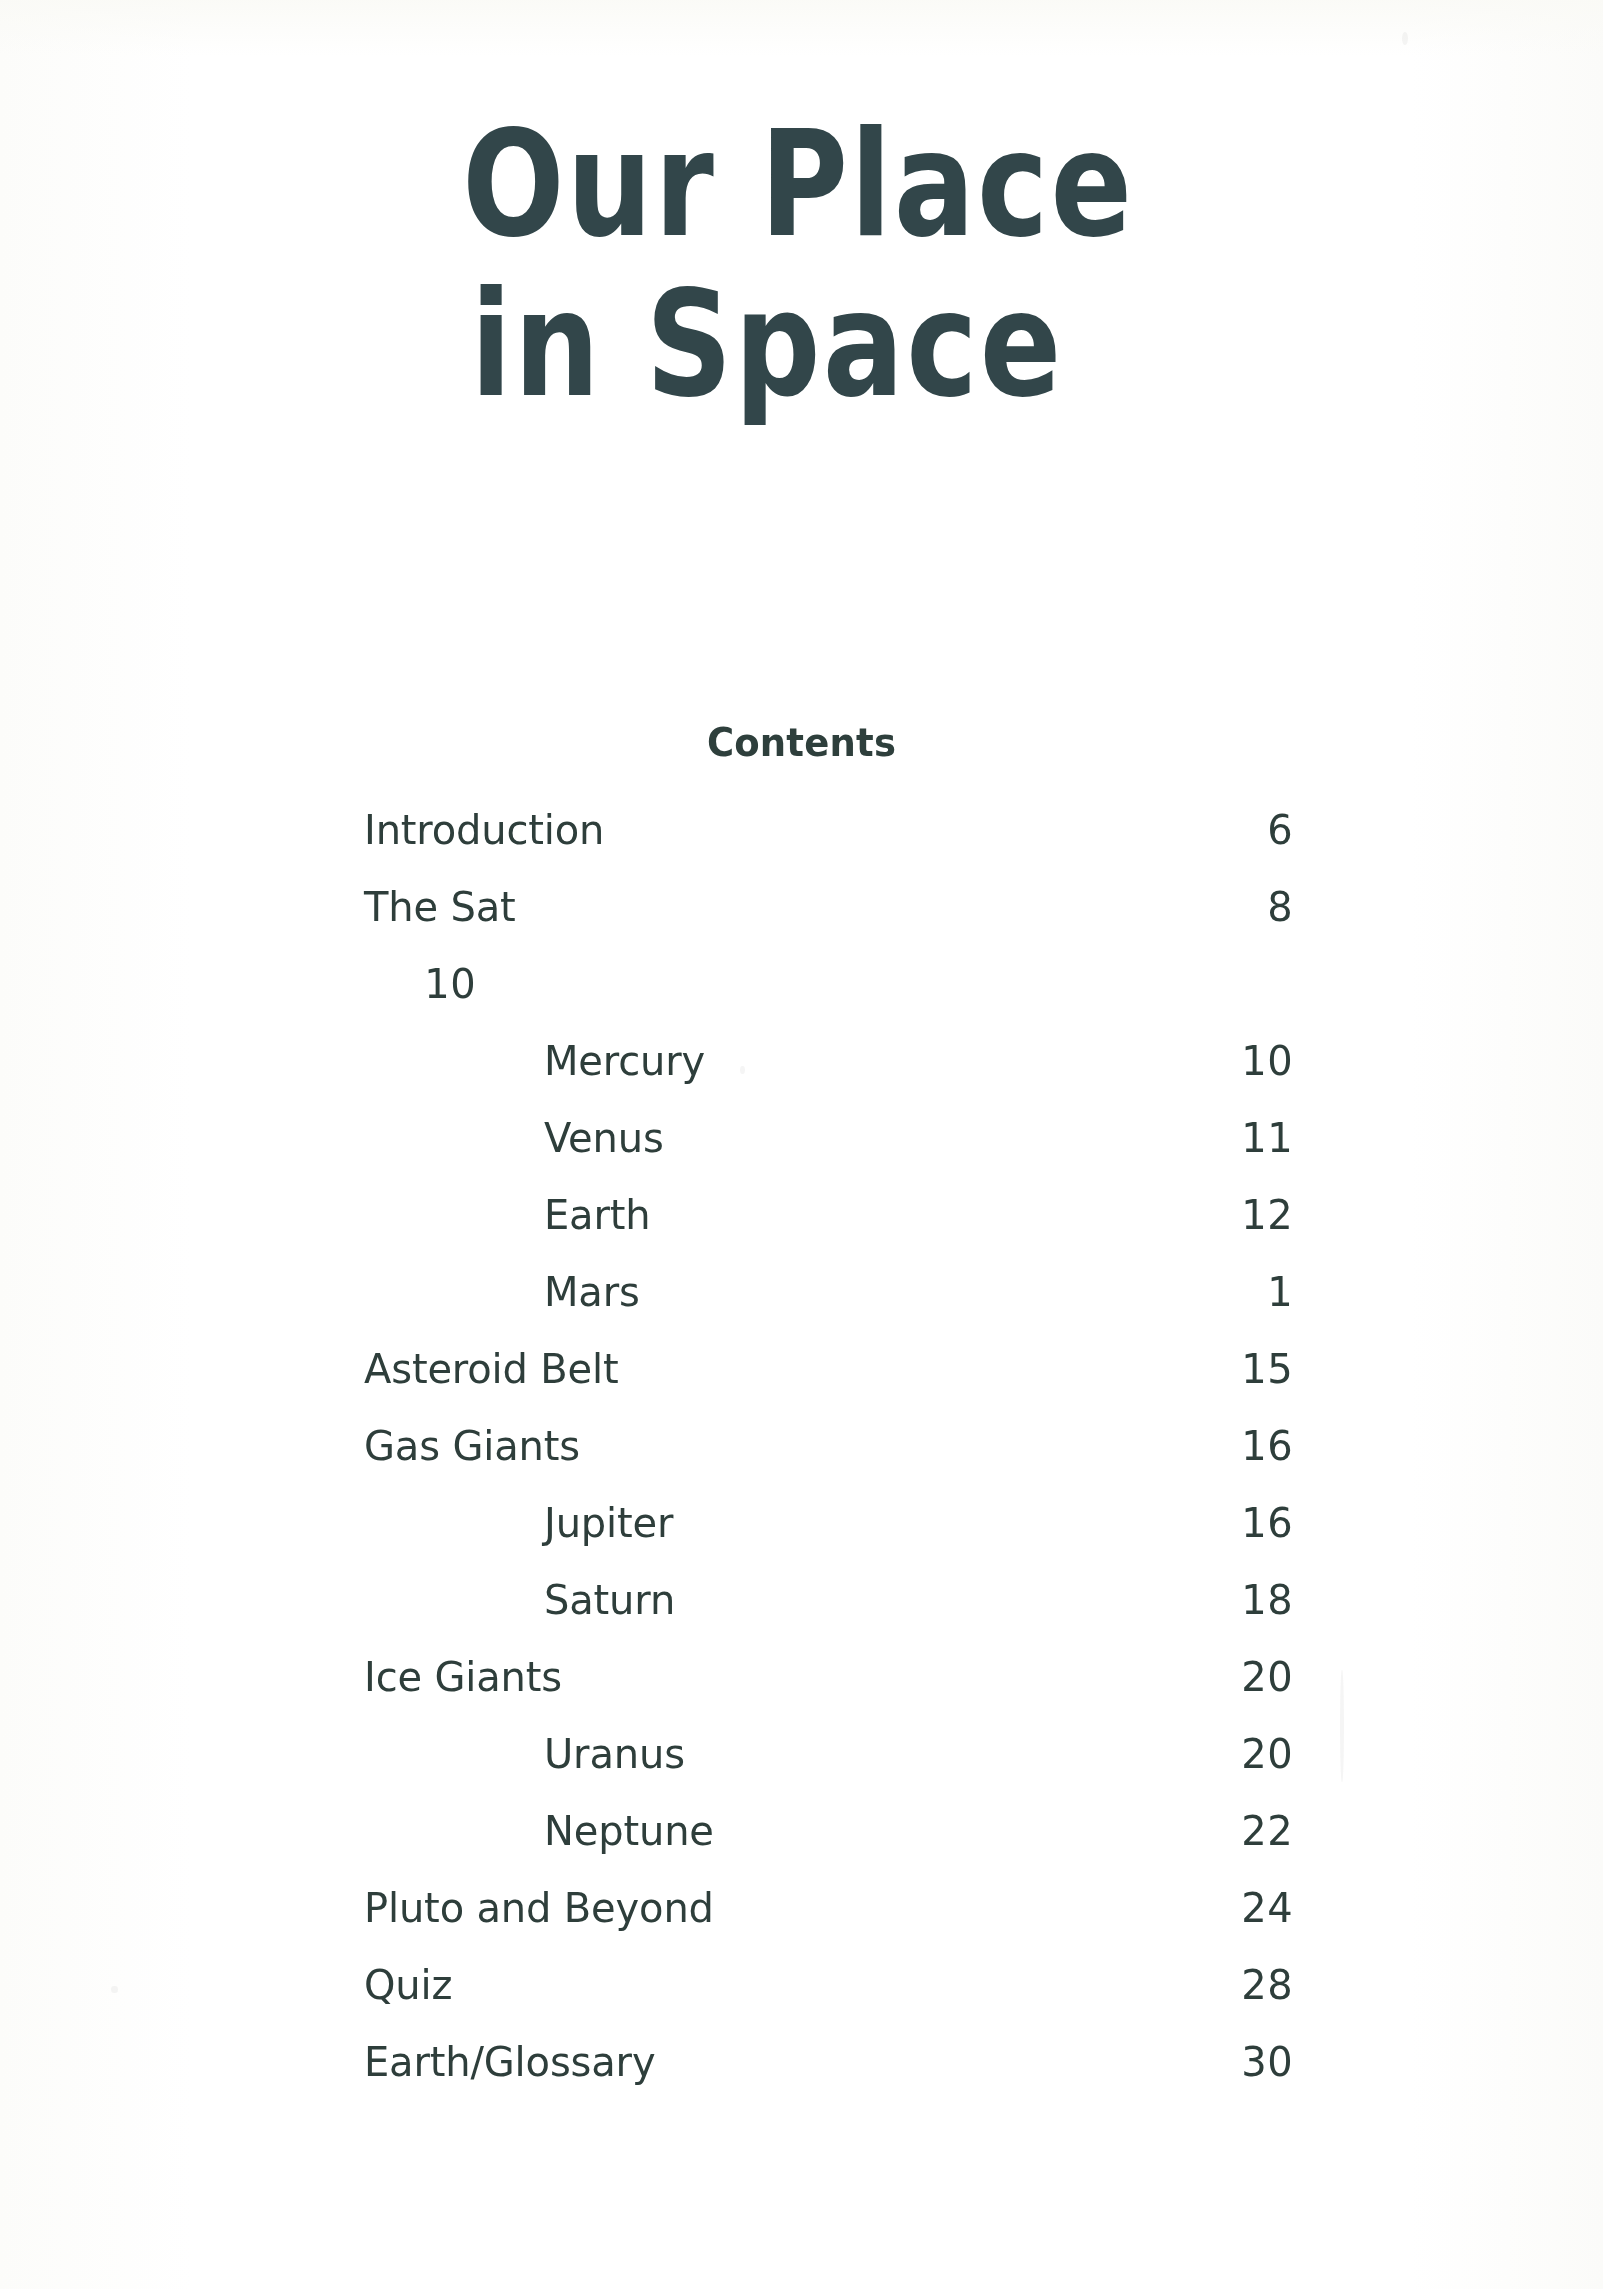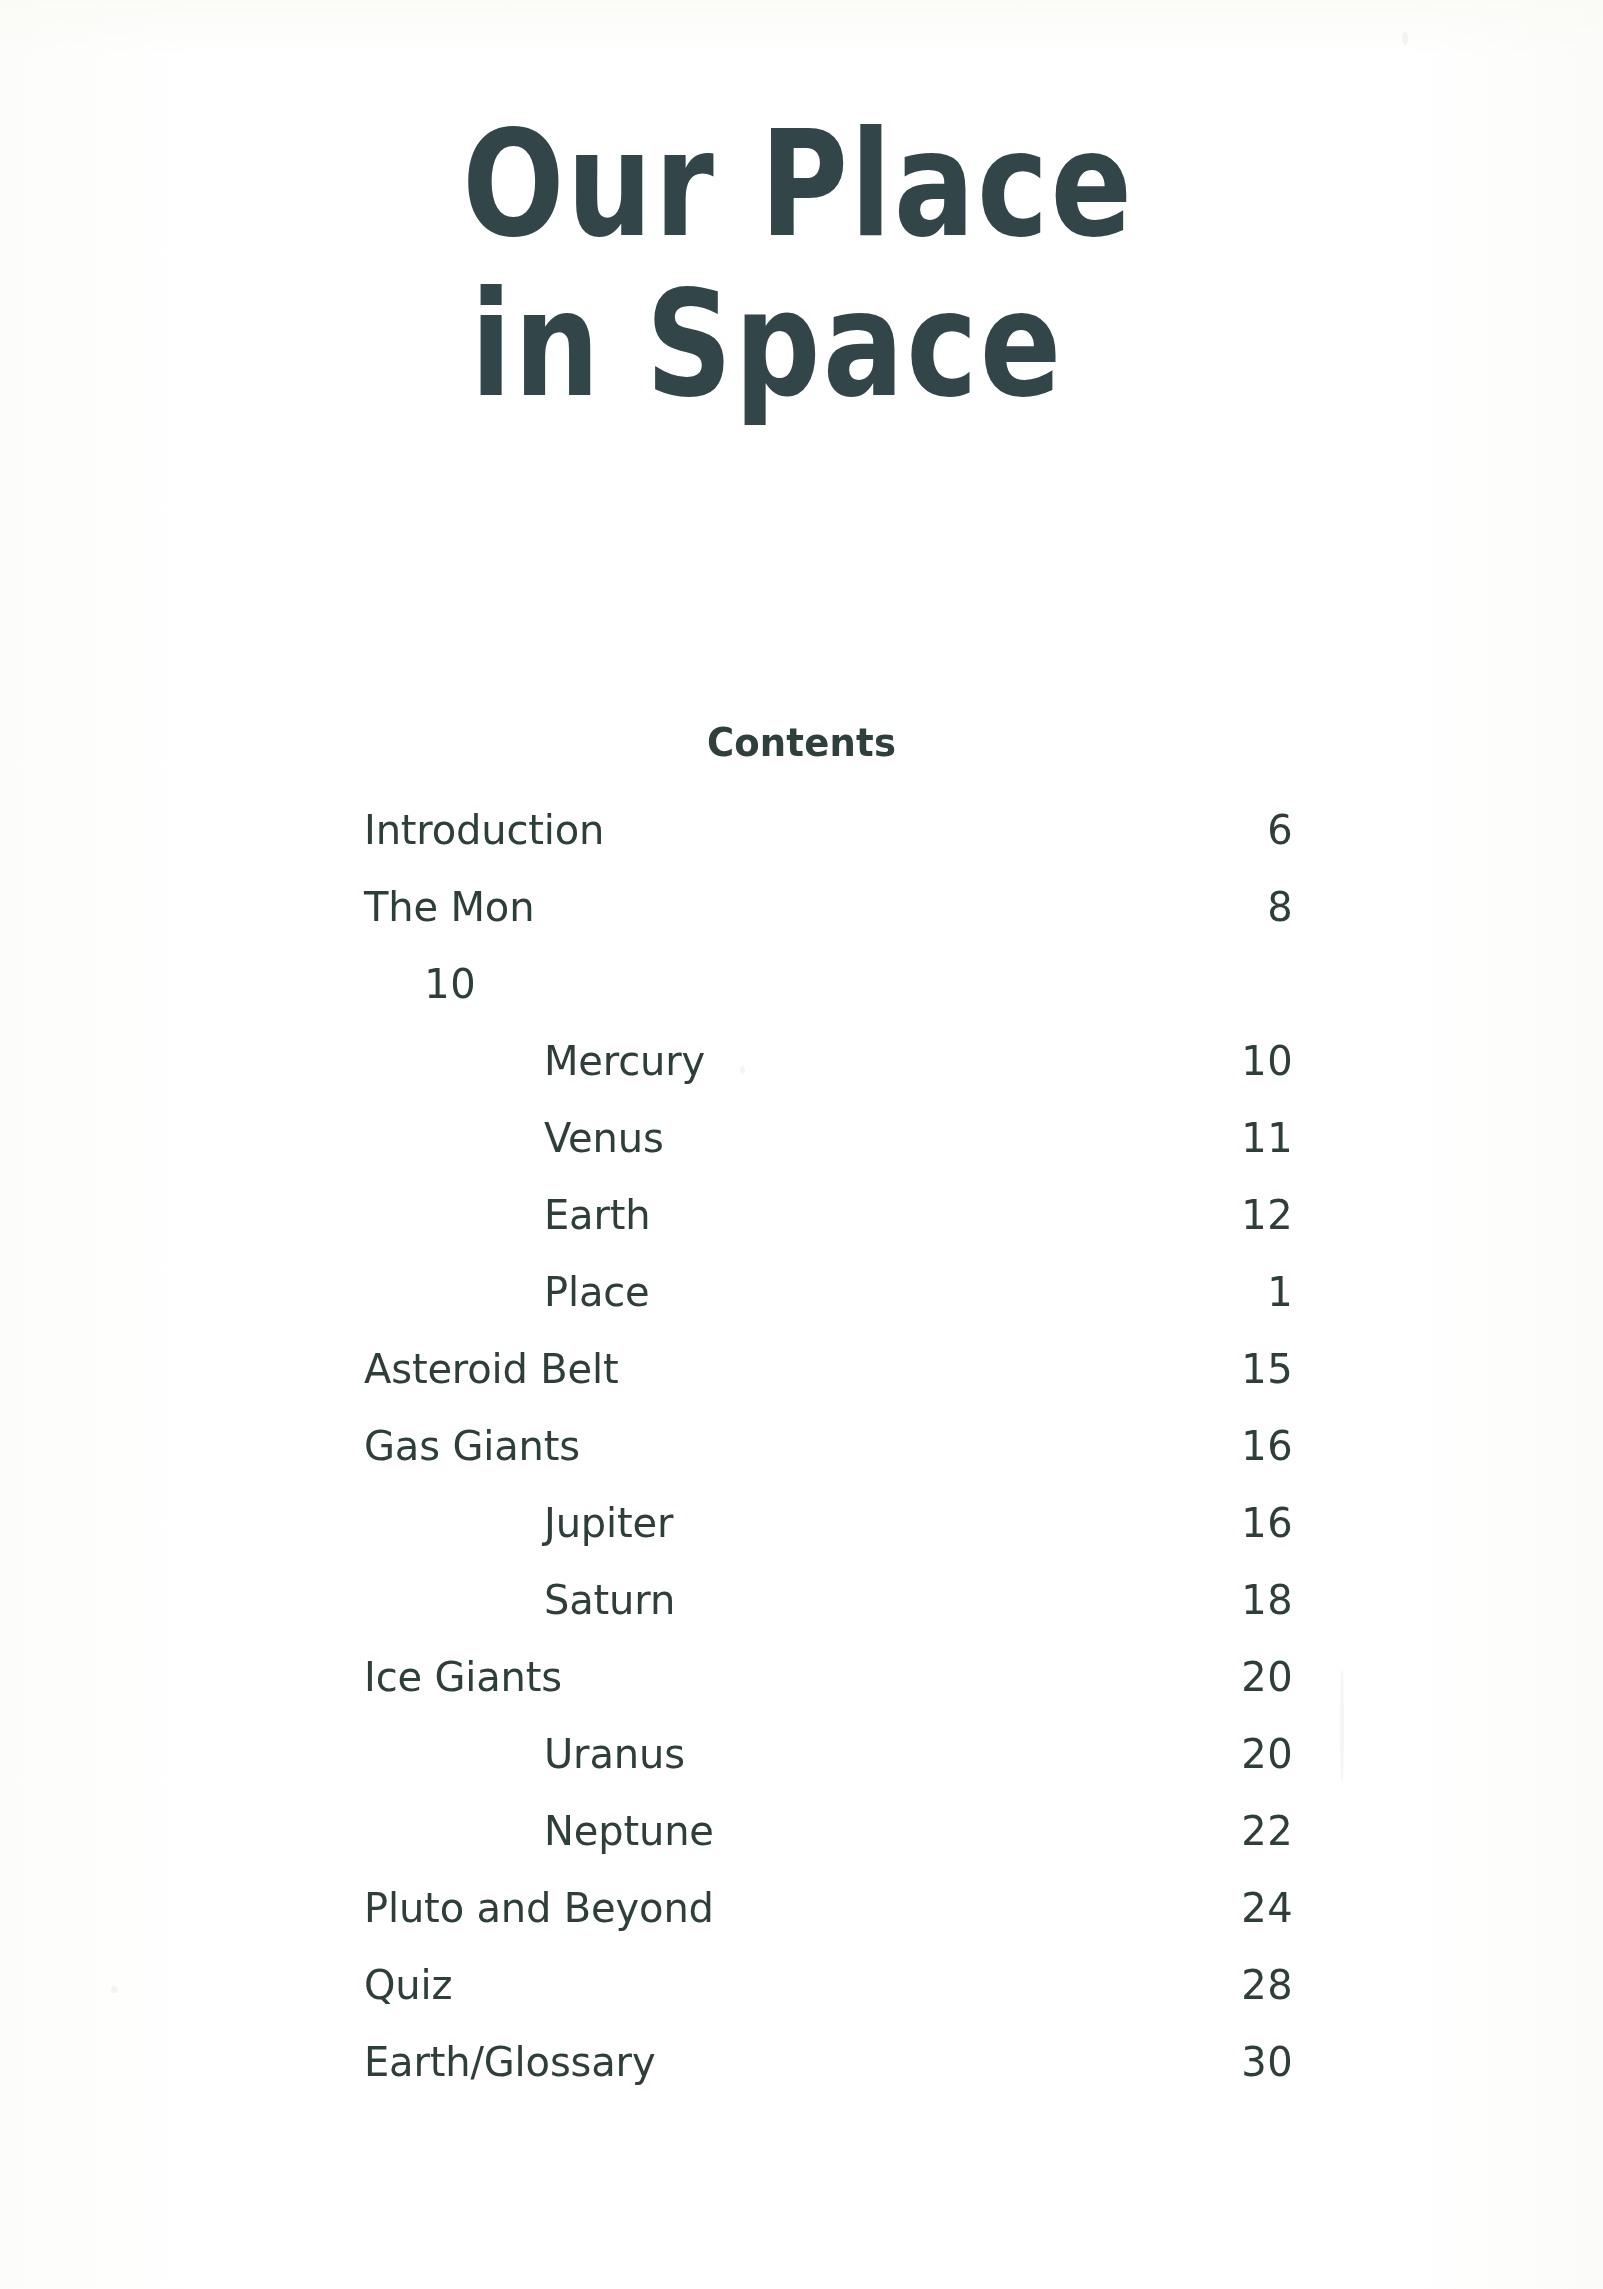--- a/index.html
+++ b/index.html
@@ -124,40 +124,40 @@
   </div>
 
   <div class="contents-heading">Contents</div>
 
   <div class="toc">
       <div class="toc-row">
         <span class="toc-label">Introduction</span>
         <span class="toc-page">6</span>
       </div>
       <div class="toc-row">
-        <span class="toc-label">The Mon</span>
+        <span class="toc-label">The Sat</span>
         <span class="toc-page">8</span>
       </div>
       <div class="toc-row">
         <span class="toc-page">10</span>
       </div>
       <div class="toc-row indent">
         <span class="toc-label">Mercury</span>
         <span class="toc-page">10</span>
       </div>
       <div class="toc-row indent">
         <span class="toc-label">Venus</span>
         <span class="toc-page">11</span>
       </div>
       <div class="toc-row indent">
         <span class="toc-label">Earth</span>
         <span class="toc-page">12</span>
       </div>
       <div class="toc-row indent">
-        <span class="toc-label">Place</span>
+        <span class="toc-label">Mars</span>
         <span class="toc-page">1</span>
       </div>
       <div class="toc-row">
         <span class="toc-label">Asteroid Belt</span>
         <span class="toc-page">15</span>
       </div>
       <div class="toc-row">
         <span class="toc-label">Gas Giants</span>
         <span class="toc-page">16</span>
       </div>

